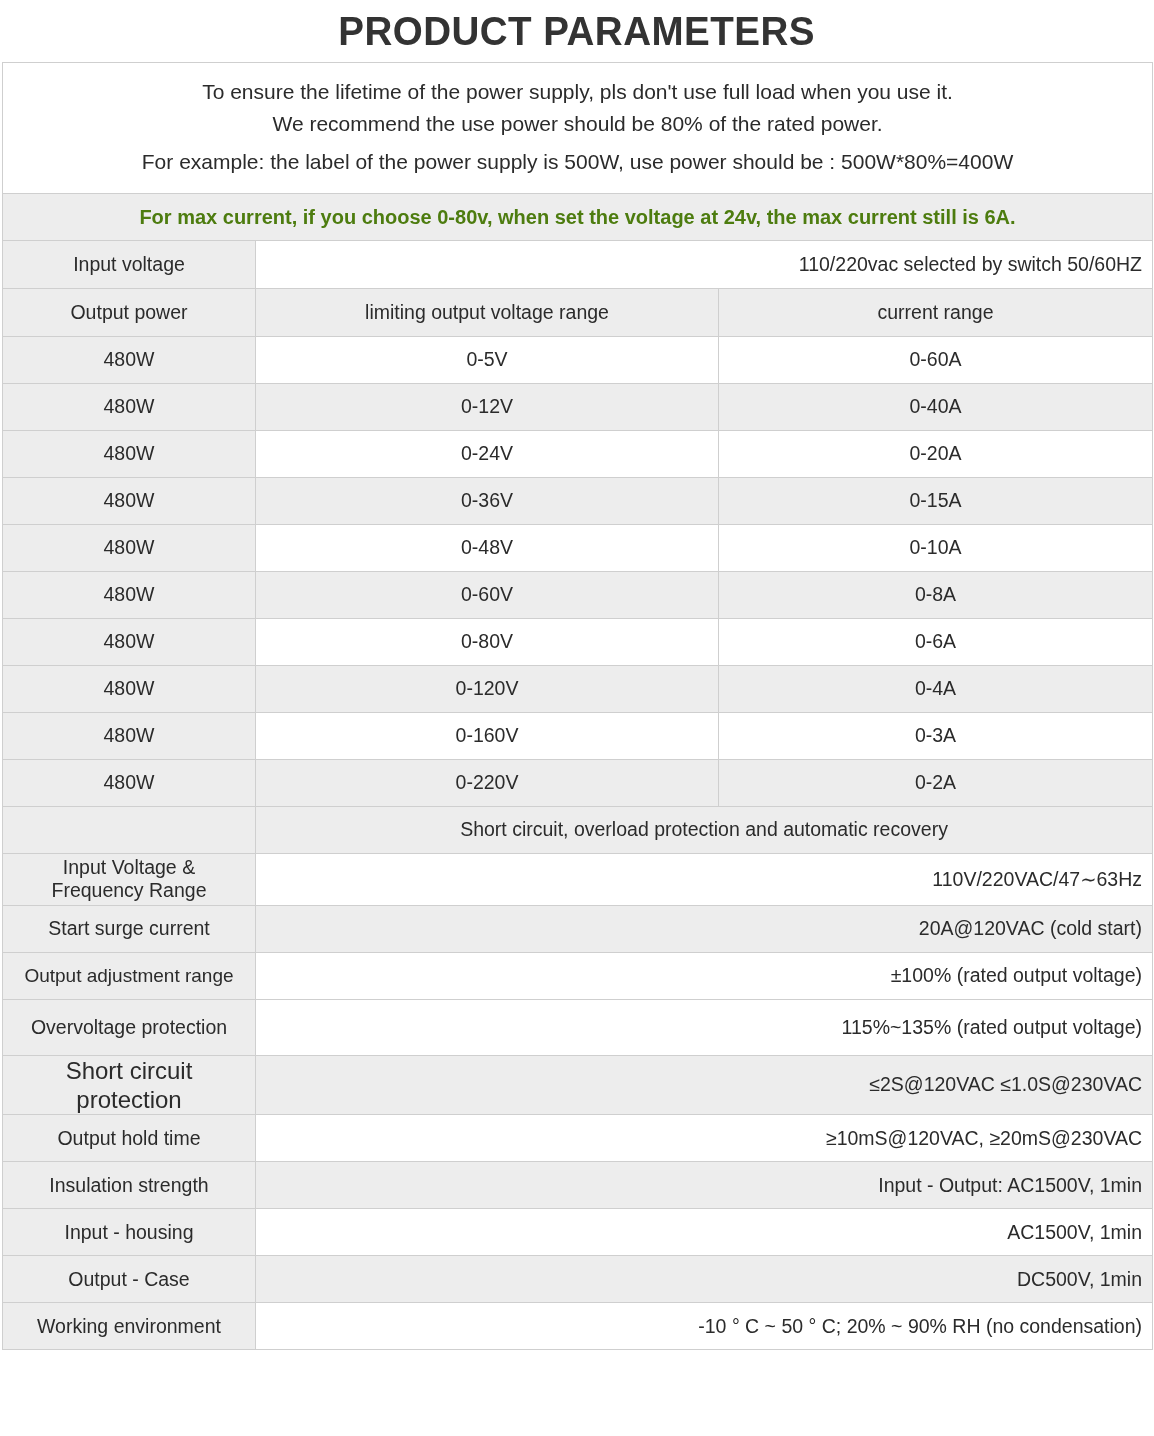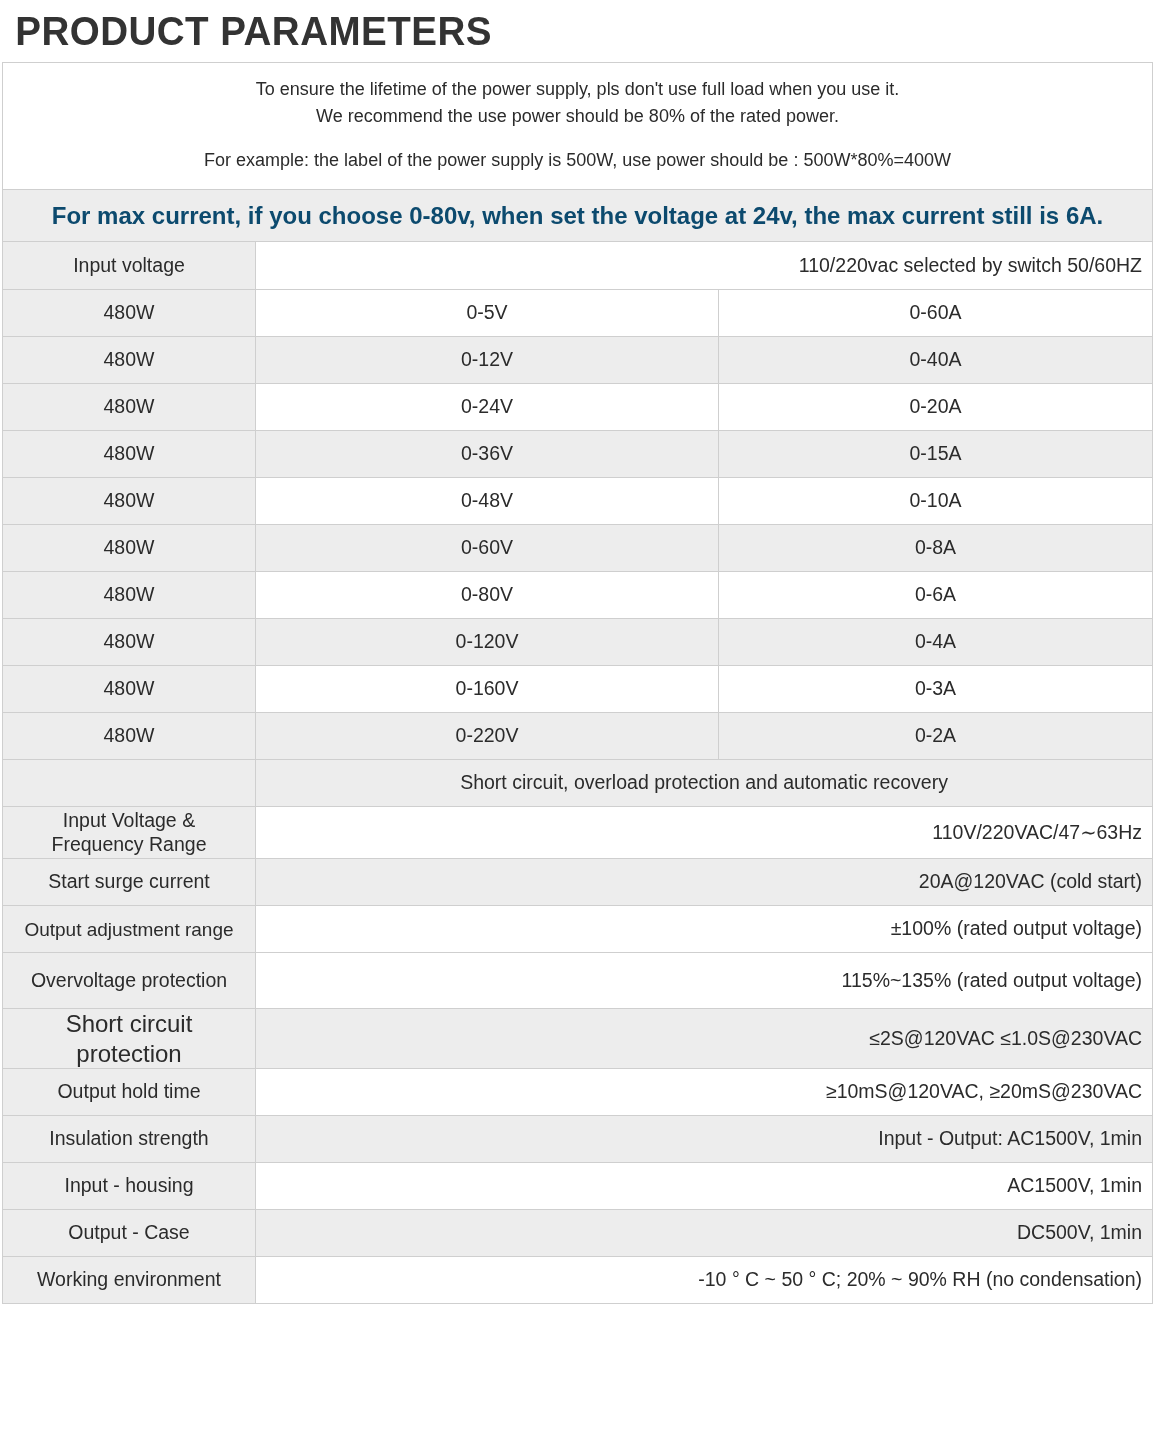--- a/index.html
+++ b/index.html
@@ -21,21 +21,21 @@
     height: 1436px;
     position: relative;
     background: #ffffff;
   }
 
   
   .title-bar {
     height: 62px;
     display: flex;
     align-items: center;
-    justify-content: flex-start;
+    justify-content: center;
     background: #ffffff;
   }
   .page-title {
     font-size: 41px;
     font-weight: bold;
     letter-spacing: 0.5px;
     color: #333333;
     font-family: "Liberation Sans", "DejaVu Sans", sans-serif;
     transform: scaleX(0.94);
     white-space: nowrap;
@@ -56,32 +56,32 @@
     color: #2b2b2b;
     vertical-align: middle;
     line-height: 1.22;
   }
 
   
   .note-row td {
     background: #ffffff;
     text-align: center;
     padding: 13px 18px 15px 18px;
-    font-size: 18px;
+    font-size: 21px;
     line-height: 1.5;
   }
-  .note-line2 { margin-top: 17px; }
+  .note-line2 { margin-top: 7px; }
 
   .warn-row td {
     background: #ededed;
     text-align: center;
     padding: 11px 18px;
-    font-size: 24px;
+    font-size: 20px;
     font-weight: bold;
-    color: #0c4a6e;
+    color: #4d7c0f;
   }
 
   
   .label-cell {
     background: #ededed;
     text-align: center;
     font-size: 19.5px;
     height: 47px;
   }
   .val-left {
@@ -133,20 +133,25 @@
 
       <tr class="warn-row">
         <td colspan="3">For max current, if you choose 0-80v, when set the voltage at 24v, the max current still is 6A.</td>
       </tr>
 
       <tr class="r-tall">
         <td class="label-cell">Input voltage</td>
         <td class="bg-white val-left" colspan="2">110/220vac selected by switch  50/60HZ</td>
       </tr>
 
+      <tr class="r-tall">
+        <td class="head-cell">Output power</td>
+        <td class="head-cell">limiting output voltage range</td>
+        <td class="head-cell">current range</td>
+      </tr>
 
       <tr class="r-med">
         <td class="label-cell">480W</td>
         <td class="bg-white val-center">0-5V</td>
         <td class="bg-white val-center">0-60A</td>
       </tr>
       <tr class="r-med">
         <td class="label-cell">480W</td>
         <td class="bg-gray val-center">0-12V</td>
         <td class="bg-gray val-center">0-40A</td>

